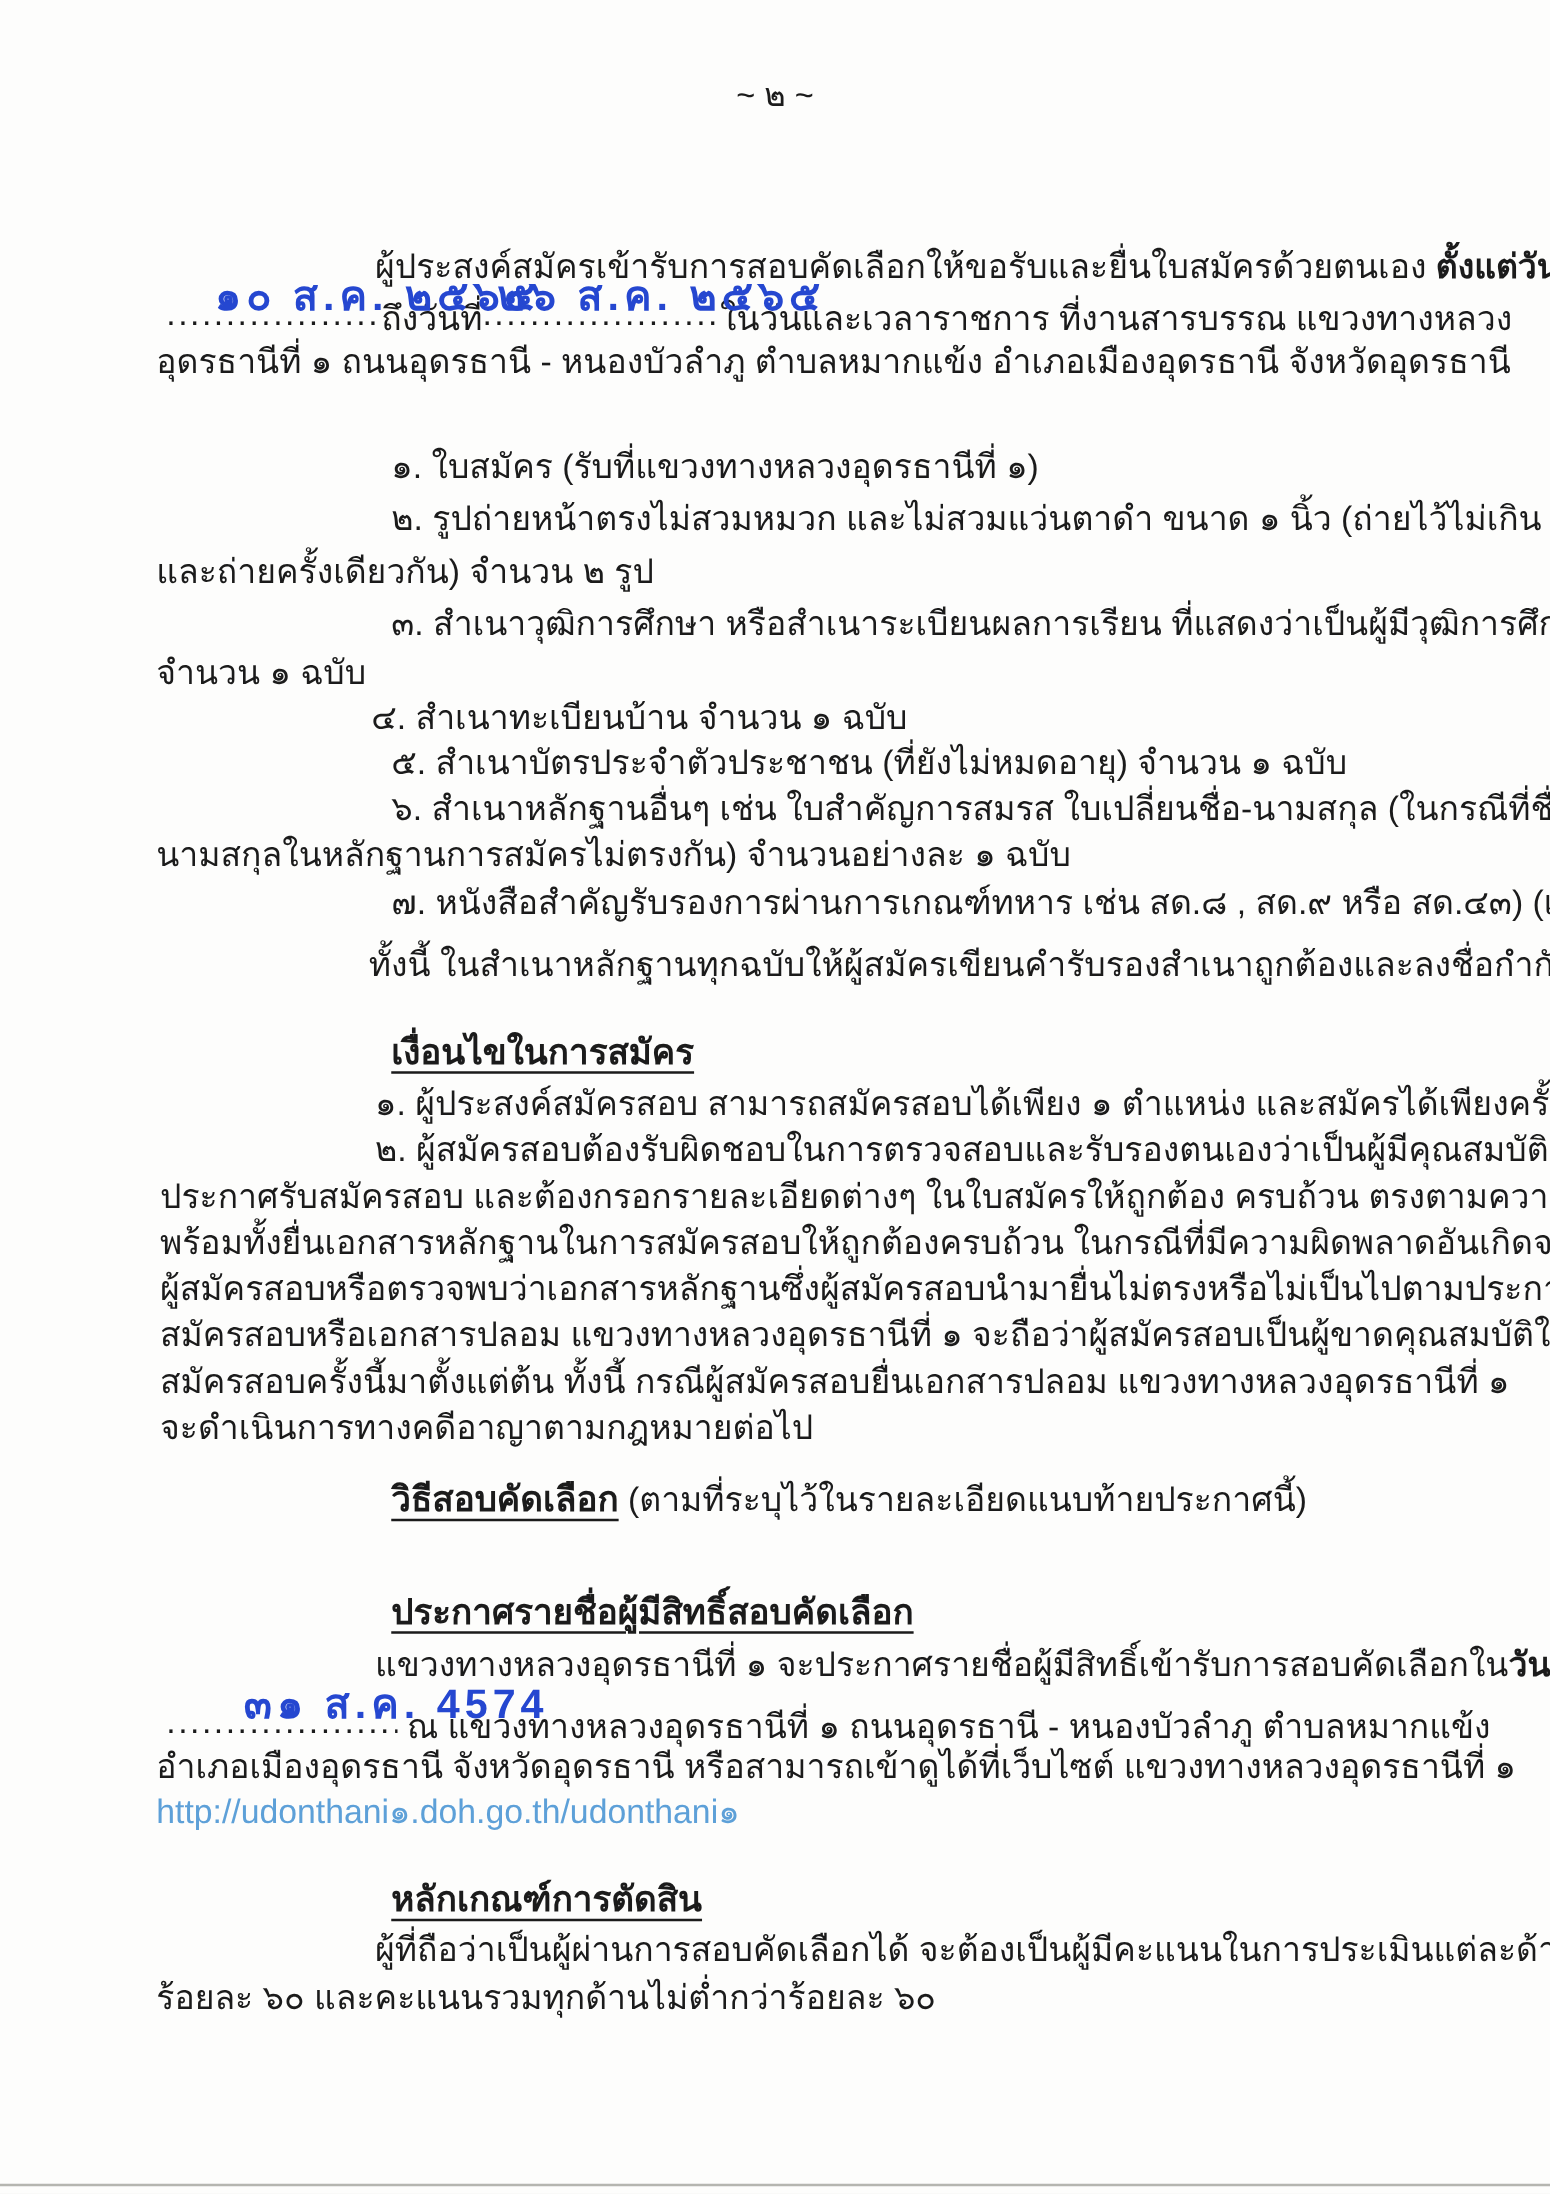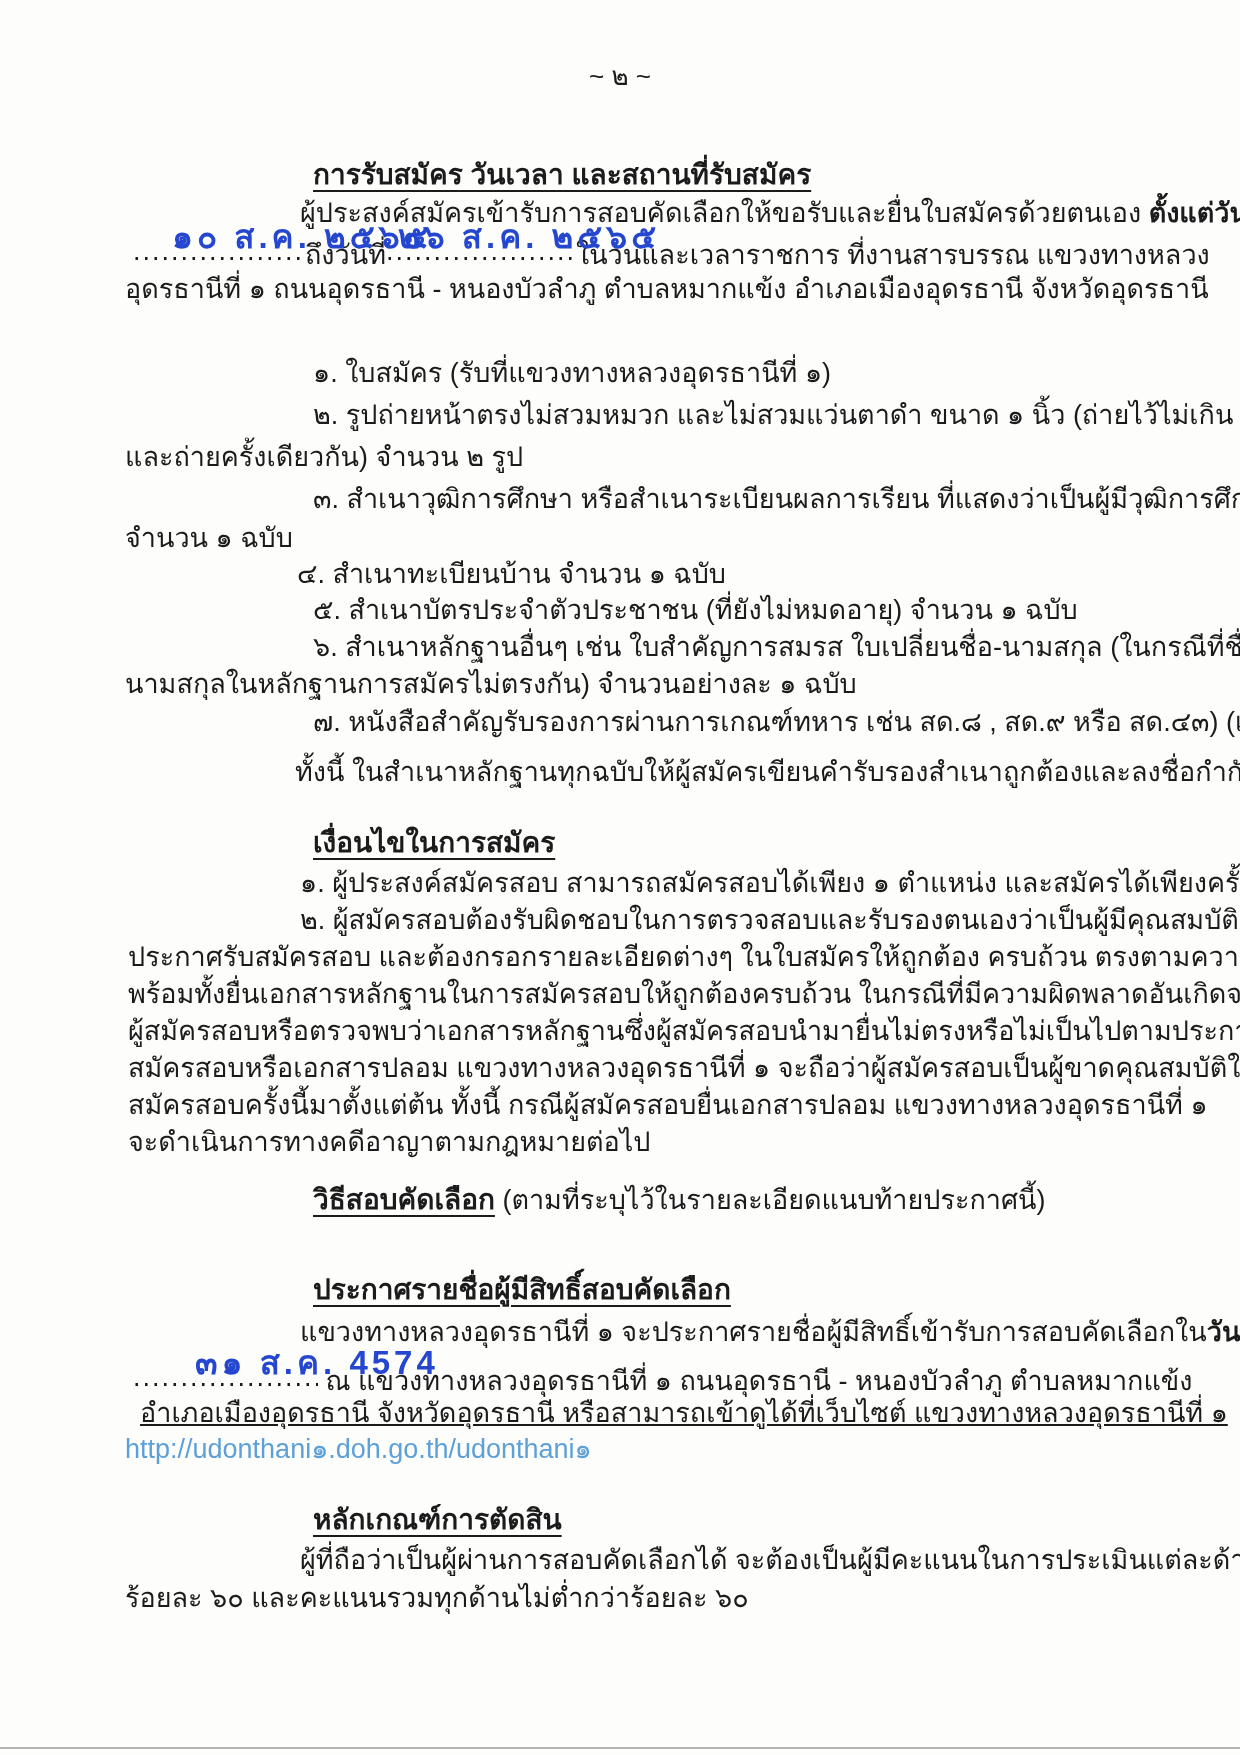--- a/index.html
+++ b/index.html
@@ -64,21 +64,20 @@
     background:#b5b5b0;
   }
 </style>
 </head>
 <body>
 
 <div class="page">
 
   <div class="pageno" style="top:55px;">~ ๒ ~</div>
 
-  <div class="ln hd" style="top:158px; left:313px; font-size:28px;">การรับสมัคร วันเวลา และสถานที่รับสมัคร</div>
 
   <div class="ln" style="top:196px; left:300px;"><span>ผู้ประสงค์สมัครเข้ารับการสอบคัดเลือกให้ขอรับและยื่นใบสมัครด้วยตนเอง </span><span class="b">ตั้งแต่วันที่</span></div>
 
   <div class="ln" style="top:234px; left:133px;"><span class="dots" style="width:172px;">......................................................................</span><span>ถึงวันที่</span><span class="dots" style="width:190px;">......................................................................</span><span>ในวันและเวลาราชการ ที่งานสารบรรณ  แขวงทางหลวง</span></div>
 
   <span class="hw" style="top:210px; left:172px;">๑๐ ส.ค. ๒๕๖๕</span>
   <span class="hw" style="top:210px; left:398px;">๒๖ ส.ค. ๒๕๖๕</span>
 
   <div class="ln" style="top:272px; left:125px;">อุดรธานีที่ ๑  ถนนอุดรธานี - หนองบัวลำภู ตำบลหมากแข้ง  อำเภอเมืองอุดรธานี  จังหวัดอุดรธานี</div>
 
@@ -110,21 +109,21 @@
   <div class="ln" style="top:1183px; left:313px;"><span class="hd" style="font-size:28px;">วิธีสอบคัดเลือก</span><span> (ตามที่ระบุไว้ในรายละเอียดแนบท้ายประกาศนี้)</span></div>
 
   <div class="ln hd" style="top:1273px; left:313px; font-size:28px;">ประกาศรายชื่อผู้มีสิทธิ์สอบคัดเลือก</div>
 
   <div class="ln" style="top:1315px; left:300px;"><span>แขวงทางหลวงอุดรธานีที่ ๑  จะประกาศรายชื่อผู้มีสิทธิ์เข้ารับการสอบคัดเลือกใน</span><span class="b">วันที่</span></div>
 
   <span class="hw" style="top:1336px; left:195px;">๓๑ ส.ค. 4574</span>
 
   <div class="ln" style="top:1360px; left:133px;"><span class="dots" style="width:185px;">......................................................................</span><span> ณ  แขวงทางหลวงอุดรธานีที่ ๑  ถนนอุดรธานี - หนองบัวลำภู ตำบลหมากแข้ง</span></div>
 
-  <div class="ln" style="top:1396px; left:140px;text-decoration:underline;">อำเภอเมืองอุดรธานี  จังหวัดอุดรธานี  หรือสามารถเข้าดูได้ที่เว็บไซต์ แขวงทางหลวงอุดรธานีที่ ๑</div>
+  <div class="ln" style="top:1396px; left:125px;">อำเภอเมืองอุดรธานี  จังหวัดอุดรธานี  หรือสามารถเข้าดูได้ที่เว็บไซต์ แขวงทางหลวงอุดรธานีที่ ๑</div>
 
   <div class="ln" style="top:1432px; left:125px;"><a class="url">http://udonthani๑.doh.go.th/udonthani๑</a></div>
 
   <div class="ln hd" style="top:1503px; left:313px; font-size:28px;">หลักเกณฑ์การตัดสิน</div>
 
   <div class="ln" style="top:1543px; left:300px;">ผู้ที่ถือว่าเป็นผู้ผ่านการสอบคัดเลือกได้  จะต้องเป็นผู้มีคะแนนในการประเมินแต่ละด้านไม่ต่ำกว่า</div>
   <div class="ln" style="top:1581px; left:125px;">ร้อยละ ๖๐ และคะแนนรวมทุกด้านไม่ต่ำกว่าร้อยละ ๖๐</div>
 
   <div class="scan-edge" style="bottom:6px;"></div>
 </div>

